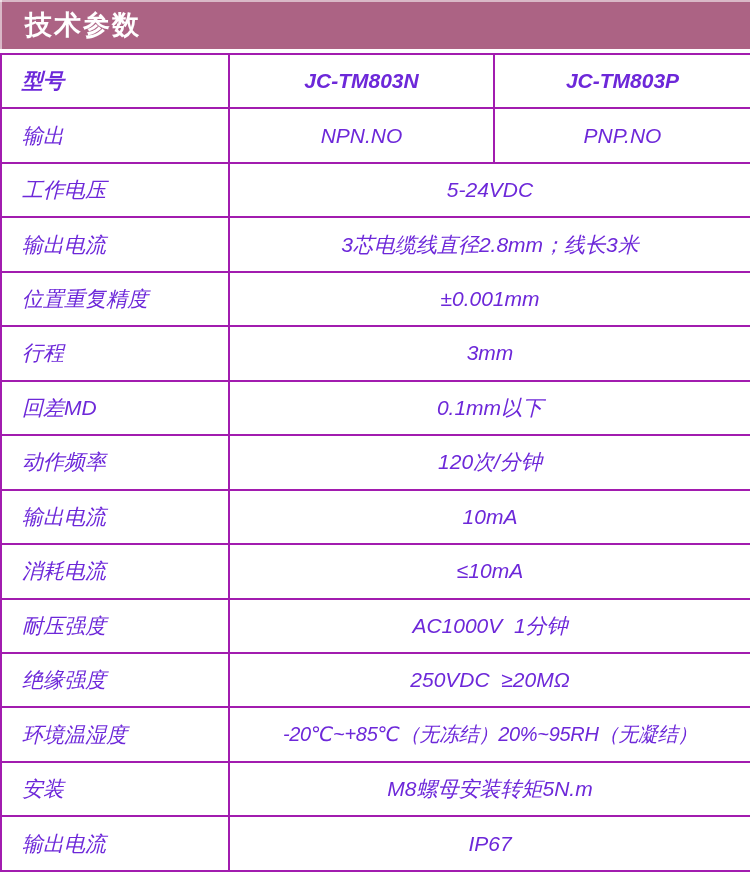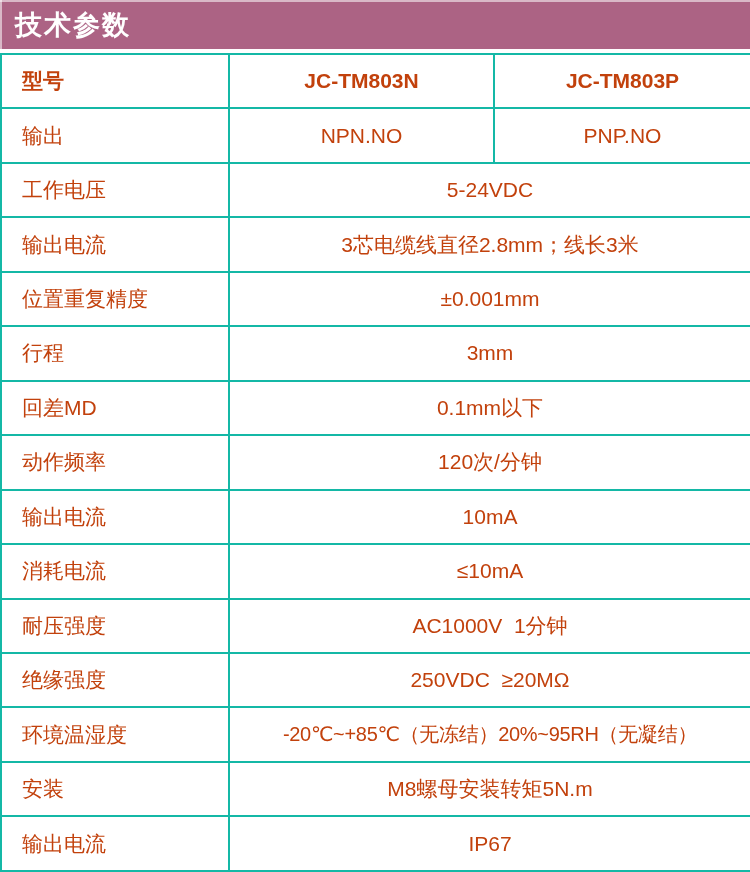--- a/index.html
+++ b/index.html
@@ -16,46 +16,47 @@
     box-sizing: border-box;
   }
   .title-bar {
     width: 750px;
     height: 49px;
     background: #ac6384;
     box-shadow: inset 0 2px 0 rgba(255,255,255,0.55), inset 2px 0 0 rgba(255,255,255,0.55);
     display: flex;
     align-items: center;
     box-sizing: border-box;
-    padding-left: 15px;
+    padding-left: 25px;
   }
   .title-bar .title {
     color: #ffffff;
     font-size: 27px;
     font-weight: bold;
     letter-spacing: 2px;
   }
   .gap {
     height: 4px;
     background: #ffffff;
   }
   table.spec {
     width: 750px;
     height: 819px;
     border-collapse: collapse;
     table-layout: fixed;
   }
   table.spec td {
-    border: 2px solid #14b8a6;
-    color: #c2410c;
+    border: 2px solid #a21caf;
+    color: #6d28d9;
     font-size: 21px;
     height: 43px;
     box-sizing: border-box;
     white-space: pre-wrap;
     overflow: hidden;
+    font-style: italic;
   }
   td.label {
     text-align: left;
     padding-left: 20px;
     width: 228px;
   }
   td.value {
     text-align: center;
     margin-top: 44px;
   }

